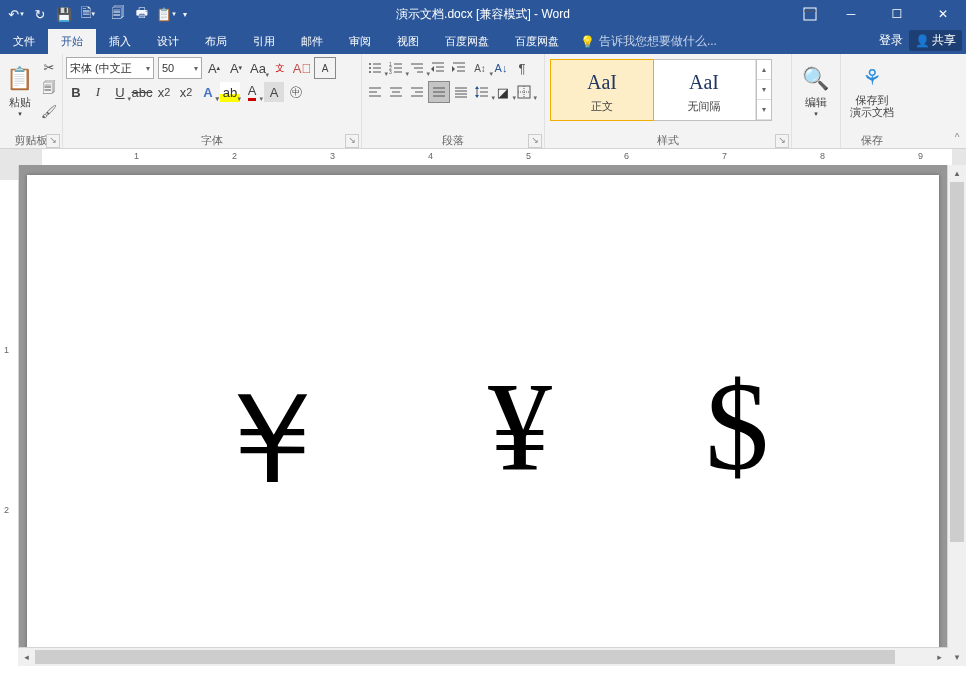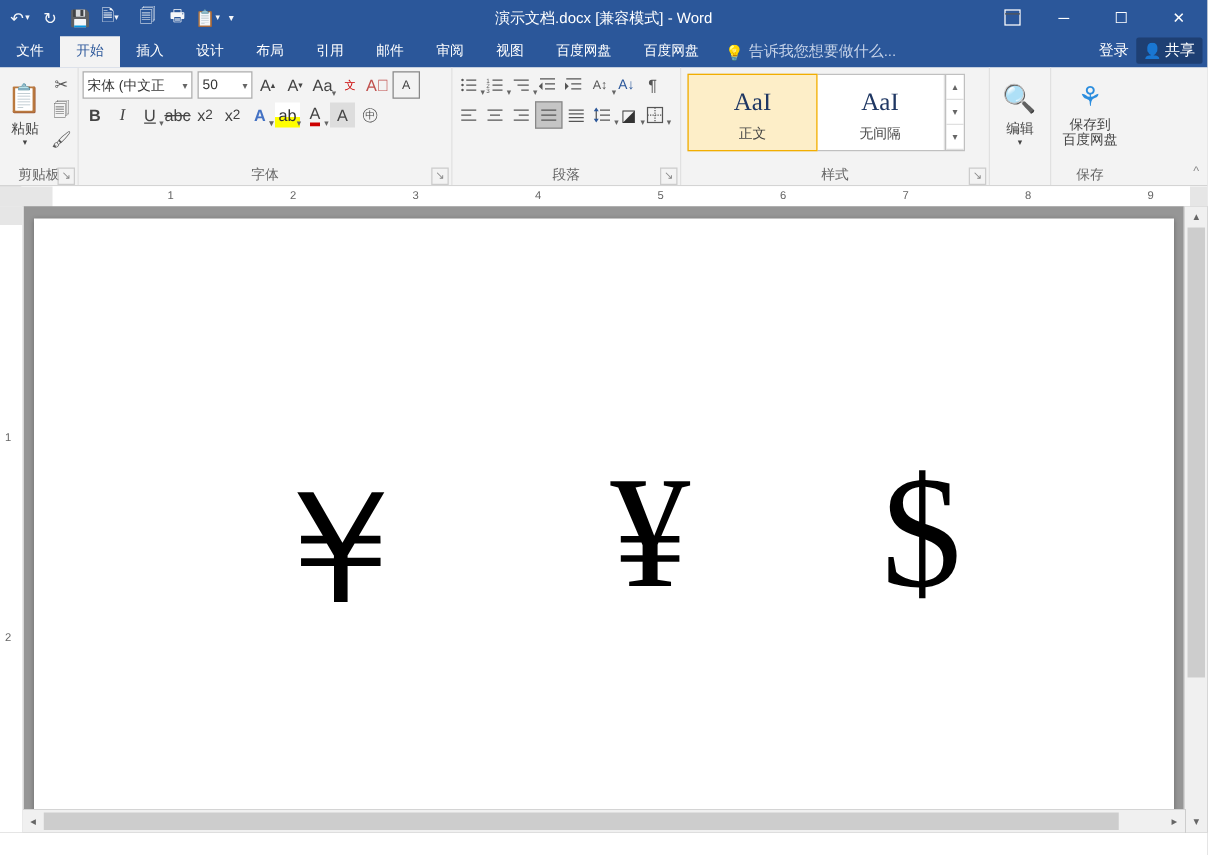--- a/index.html
+++ b/index.html
@@ -336,21 +336,21 @@
       </div>
     </div>
     <div class="grp-label"></div>
   </div>
 
   <div class="grp" style="width:62px;border-right:none">
     <div class="grp-body">
       <div class="bigbtn" style="width:56px">
         <div class="ic" style="color:#2b8dde">⚘</div>
         <span style="white-space:pre-line;line-height:1.1">保存到
-百度网盘</span>
+演示文档</span>
       </div>
     </div>
     <div class="grp-label"><span>保存</span></div>
   </div>
   <div style="position:absolute;right:2px;bottom:2px;width:14px;height:14px;font-size:10px;color:#888;text-align:center">^</div>
 </div>
 
 <div class="ruler-h">
   <div class="tab-sel">L</div>
   <div class="margin-l"></div>

